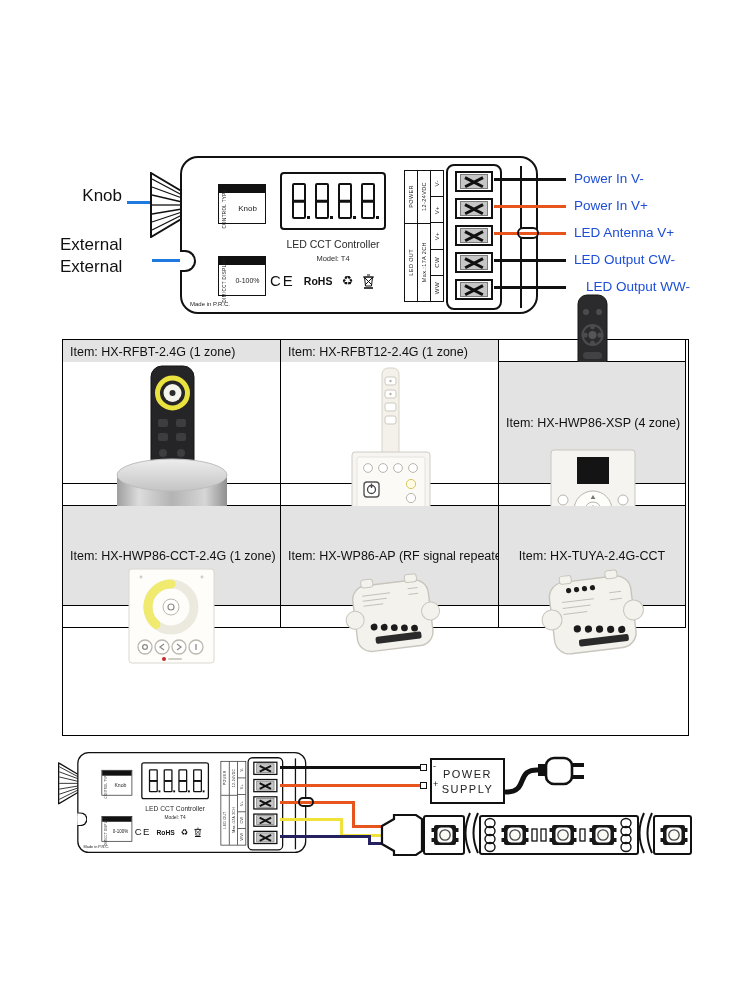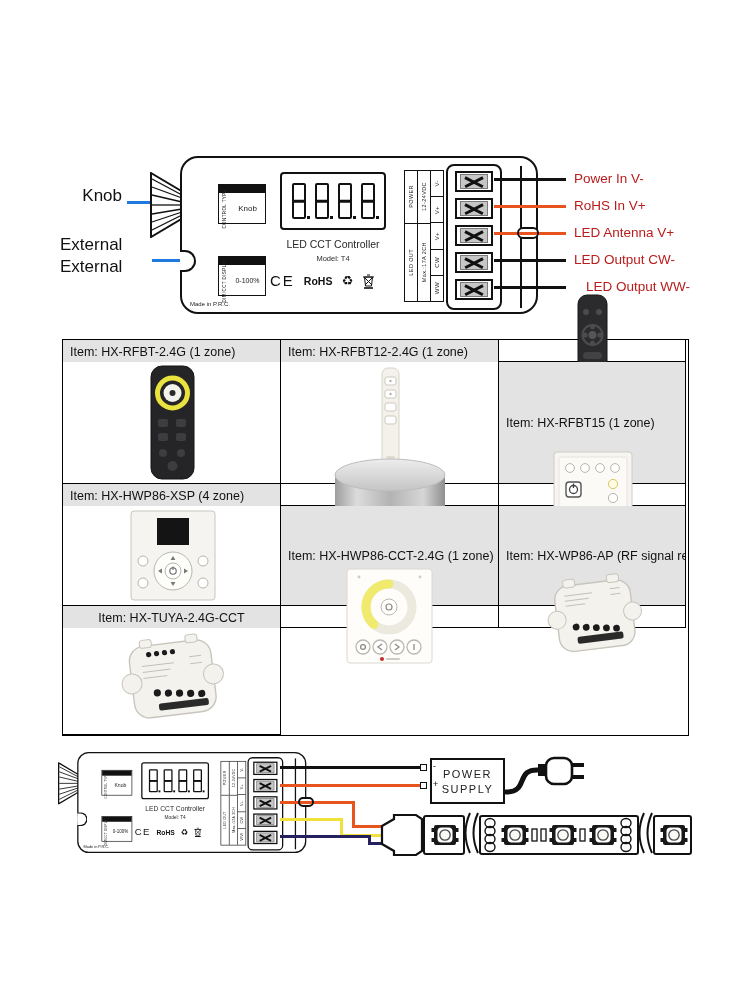--- a/index.html
+++ b/index.html
@@ -59,21 +59,21 @@
   .screw::before { transform: translate(-50%,-50%) rotate(27deg); }
   .screw::after  { transform: translate(-50%,-50%) rotate(-27deg); }
   .inner-edge { position: absolute; left: 338px; top: 8px; width: 2px; height: 142px; background: #111; }
 
   
   .callout { position: absolute; font-size: 17px; color: #111; }
   .blue-line { position: absolute; height: 3px; }
   .wire { position: absolute; height: 3px; }
   .vwire { position: absolute; width: 2.5px; }
   .jump-pill { position: absolute; border: 2px solid #111; border-radius: 7px; background: #fff; }
-  .term-callout { position: absolute; left: 574px; height: 18px; line-height: 18px; font-size: 13.5px; color: #b91c1c; }
+  .term-callout { position: absolute; left: 574px; height: 18px; line-height: 18px; font-size: 13.5px; color: #1d4ed8; }
 
   
   .items-table { position: absolute; left: 62px; top: 339px; width: 627px;
                  border: 1.5px solid #000; display: grid;
                  grid-template-columns: 218px 218px 187px;
                  grid-template-rows: 22px 122px 22px 100px 22px 107px; background: #fff; }
   .th { background: #e3e3e3; border-right: 1px solid #000; border-bottom: 1px solid #000;
         font-size: 12.5px; display: flex; align-items: center; padding: 12px 7px; white-space: nowrap; overflow: hidden; }
   .th.center { justify-content: center; }
   .ti { background: #fff; border-right: 1px solid #000; border-bottom: 1px solid #000;
@@ -229,21 +229,21 @@
 
     <div class="wire" style="left:494px;top:178px;width:72px;background:#111;"></div>
     <div class="wire" style="left:494px;top:205px;width:72px;background:#e8541e;"></div>
     <div class="wire" style="left:494px;top:232px;width:72px;background:#e8541e;"></div>
     <div class="jump-pill" style="left:517px;top:227px;width:22px;height:12px;"></div>
     <div class="wire" style="left:519px;top:232px;width:18px;background:#e8541e;z-index:2;"></div>
     <div class="wire" style="left:494px;top:259px;width:72px;background:#111;"></div>
     <div class="wire" style="left:494px;top:286px;width:72px;background:#111;"></div>
 
     <div class="term-callout" style="top:170px;">Power In V-</div>
-    <div class="term-callout" style="top:197px;">RoHS In V+</div>
+    <div class="term-callout" style="top:197px;">Power In V+</div>
     <div class="term-callout" style="top:224px;">LED Antenna V+</div>
     <div class="term-callout" style="top:251px;">LED Output CW-</div>
     <div class="term-callout" style="top:278px;margin-left:12px;">LED Output WW-</div>
   </div>
 
   <div class="items-table">
     <div class="th">Item:  HX-RFBT-2.4G (1 zone)</div>
     <div class="th">Item:  HX-RFBT12-2.4G (1 zone)</div>
 
     <div class="ti">
@@ -292,21 +292,20 @@
             <rect x="50" y="26" width="11" height="8" rx="2"></rect>
           <rect x="50" y="39" width="11" height="8" rx="2"></rect>
             <rect x="50" y="52" width="11" height="8" rx="2"></rect>
         </g>
         <circle cx="55.5" cy="17" r="1.2" fill="#b5b1a6"></circle>
           <circle cx="55.5" cy="30" r="1.2" fill="#b5b1a6"></circle>
         <rect x="51" y="92" width="9" height="3" rx="1.5" fill="#dedbd2"></rect>
       </svg>
     </div>
 
-    <div class="th">Item: HX-RFBT15 (1 zone)</div>
     <div class="th">Item: HX-HWP86-XSP (4 zone)</div>
 
     <div class="ti">
       <svg width="200" height="96" viewBox="0 0 200 96">
         <defs>
           <linearGradient id="kside" x1="0" y1="0" x2="1" y2="0">
             <stop offset="0" stop-color="#9e9e9e"></stop>
               <stop offset="0.2" stop-color="#dcdcdc"></stop>
             <stop offset="0.5" stop-color="#b3b3b3"></stop>
               <stop offset="0.8" stop-color="#d6d6d6"></stop>

